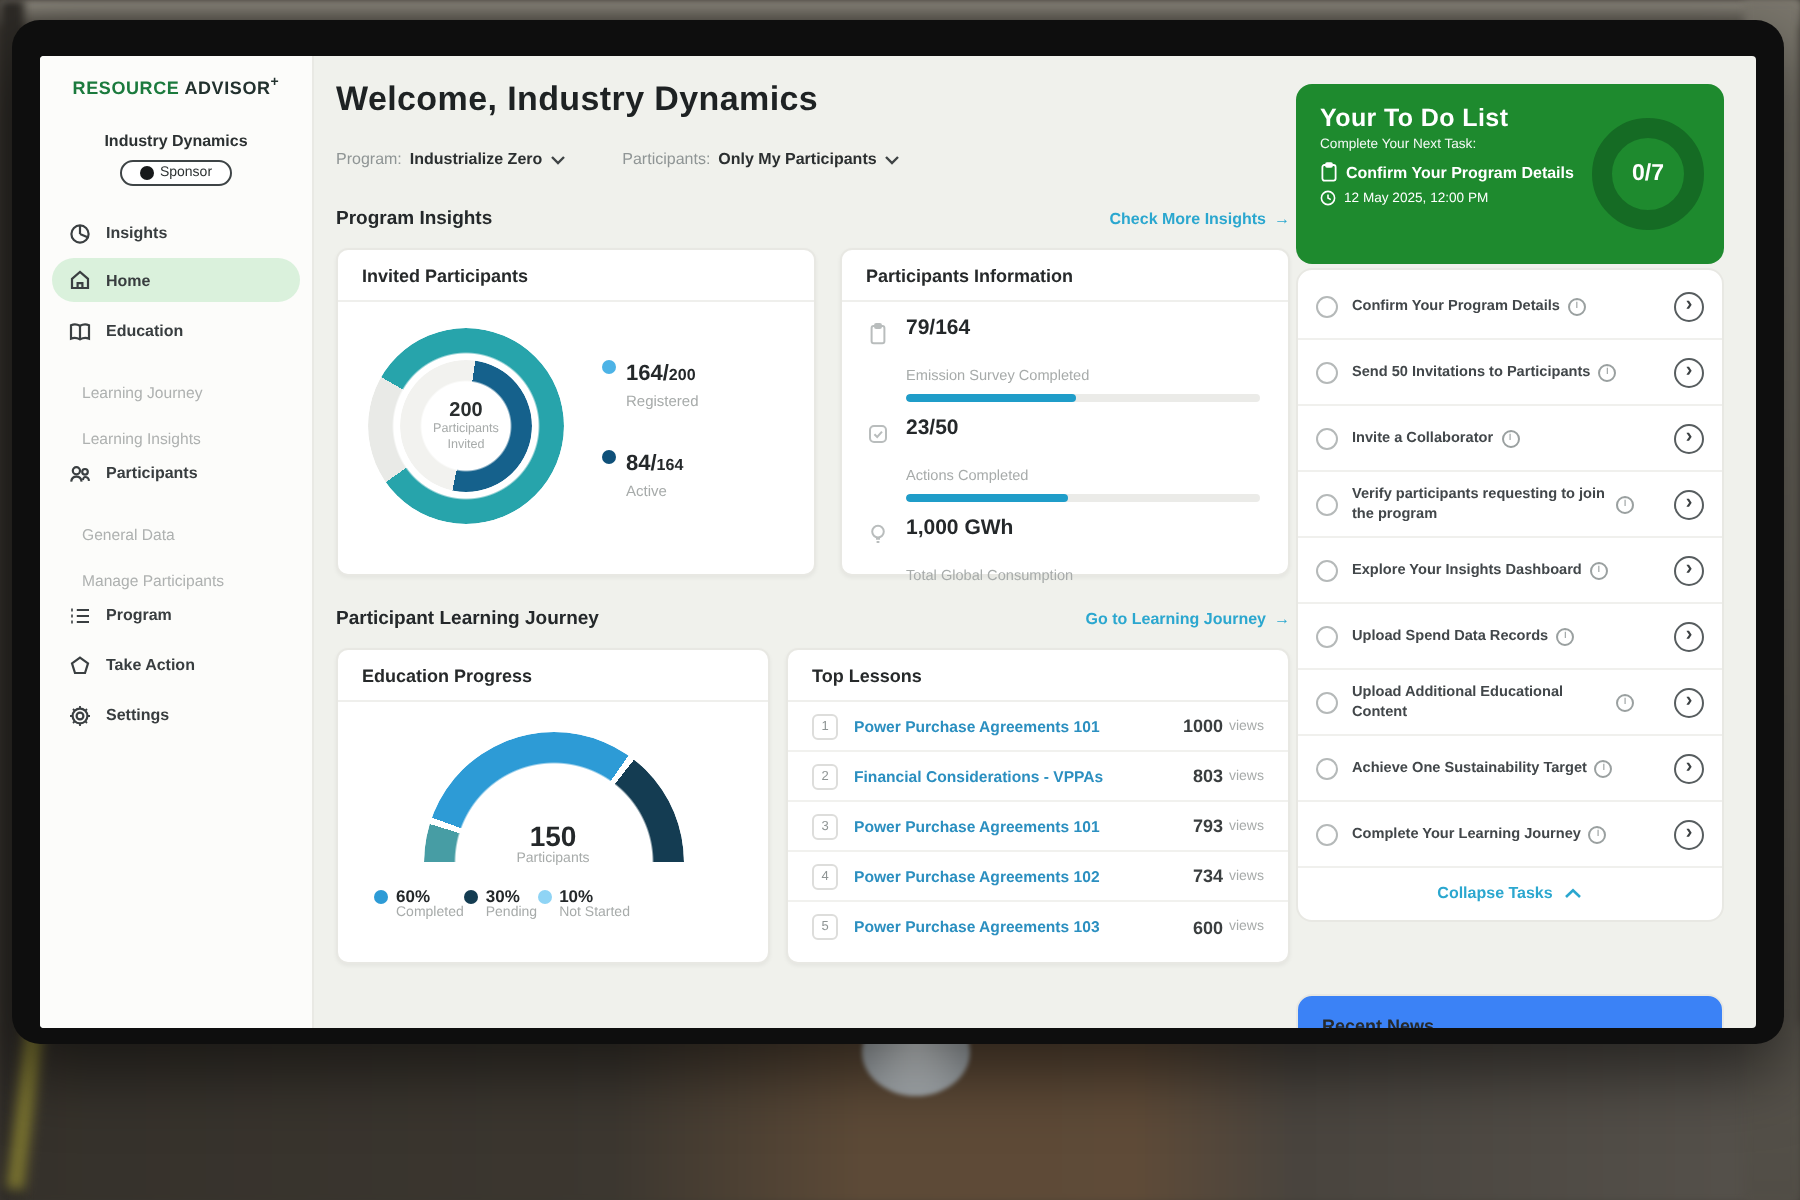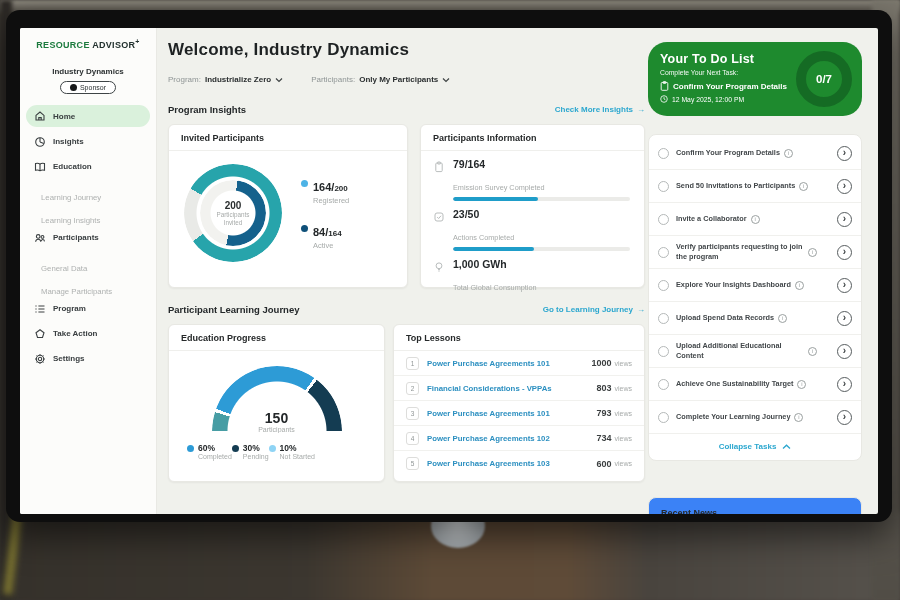--- a/index.html
+++ b/index.html
@@ -91,21 +91,21 @@
   
   .c-lessons{left:373px;top:296px;width:252px;height:158px;}
   .lesson{display:flex;align-items:center;padding:0 12px;height:25px;border-bottom:1px solid #f1f1ee;cursor:default;}
   .lesson:last-child{border-bottom:none;}
   .rank{width:13px;height:13px;border:1px solid #dddddb;border-radius:3px;font-size:6.5px;color:#8f9595;display:flex;align-items:center;justify-content:center;flex:0 0 auto;}
   .l-title{font-size:7.8px;font-weight:bold;color:#2b8fc0;margin-left:8px;flex:1;cursor:pointer;}
   .l-views{font-size:9px;font-weight:bold;color:#3a3e3f;}
   .l-vlab{font-size:7px;color:#a7abaa;margin-left:3px;}
 
   
-  .todo-green{position:absolute;left:628px;top:14px;width:214px;height:74px;background:#1e8a2e;border-radius:19px;color:#fff;display:flex;padding:10px 10px 10px 12px;}
+  .todo-green{position:absolute;left:628px;top:14px;width:214px;height:90px;background:#1e8a2e;border-radius:8px;color:#fff;display:flex;padding:10px 10px 10px 12px;}
   .tg-left{flex:1;}
   .tg-title{font-size:12.5px;font-weight:bold;letter-spacing:.2px;}
   .tg-sub{font-size:6.8px;margin-top:3px;opacity:.95;}
   .tg-task{font-size:8px;font-weight:bold;margin-top:5px;display:flex;gap:4px;align-items:center;}
   .tg-time{font-size:6.8px;margin-top:4px;display:flex;gap:4px;align-items:center;}
   .tg-ring{width:56px;height:56px;border:10px solid #156b24;border-radius:50%;align-self:center;display:flex;align-items:center;justify-content:center;font-size:11.5px;font-weight:bold;}
 
   .tasks{position:absolute;left:628px;top:106px;width:214px;background:#fff;border:1px solid #e8e8e3;border-radius:8px;padding:2px 0;}
   .task{display:flex;align-items:center;min-height:33px;padding:4px 9px;border-bottom:1px solid #f0f0ed;cursor:pointer;}
   .task:last-of-type{border-bottom:none;}
@@ -136,33 +136,33 @@
     <div class="logo">
       <span class="g">RESOURCE</span>
       <span class="d">ADVISOR</span><sup class="d">+</sup>
     </div>
     <div class="org">Industry Dynamics</div>
     <div class="pill">
       <span class="dot"></span>
       <span>Sponsor</span>
     </div>
     <ul class="menu">
+      <li class="mi">
+        <svg width="12" height="12" viewBox="0 0 12 12" fill="none" stroke="#3a3f41" stroke-width="1.1">
+              <circle cx="6" cy="6" r="4.3"></circle>
+              <path d="M6 6 V1.7 M6 6 L9.8 7.6"></path>
+            </svg>
+        <span>Insights</span>
+      </li>
       <li class="mi active">
         <svg width="12" height="12" viewBox="0 0 12 12" fill="none" stroke="#3a3f41" stroke-width="1.1">
               <path d="M2 5.4 L6 2 L10 5.4 V10 H2 Z"></path>
               <path d="M4.8 10 V7.6 H7.2 V10"></path>
             </svg>
         <span>Home</span>
-      </li>
-      <li class="mi">
-        <svg width="12" height="12" viewBox="0 0 12 12" fill="none" stroke="#3a3f41" stroke-width="1.1">
-              <circle cx="6" cy="6" r="4.3"></circle>
-              <path d="M6 6 V1.7 M6 6 L9.8 7.6"></path>
-            </svg>
-        <span>Insights</span>
       </li>
       <li class="mi">
         <svg width="12" height="12" viewBox="0 0 12 12" fill="none" stroke="#3a3f41" stroke-width="1.1">
               <path d="M1.5 2.6 Q3.8 1.7 6 2.9 Q8.2 1.7 10.5 2.6 V9.3 Q8.2 8.5 6 9.7 Q3.8 8.5 1.5 9.3 Z"></path>
               <path d="M6 2.9 V9.7"></path>
             </svg>
         <span>Education</span>
       </li>
       <li class="mi-sub">
             <span>Learning Journey</span>

